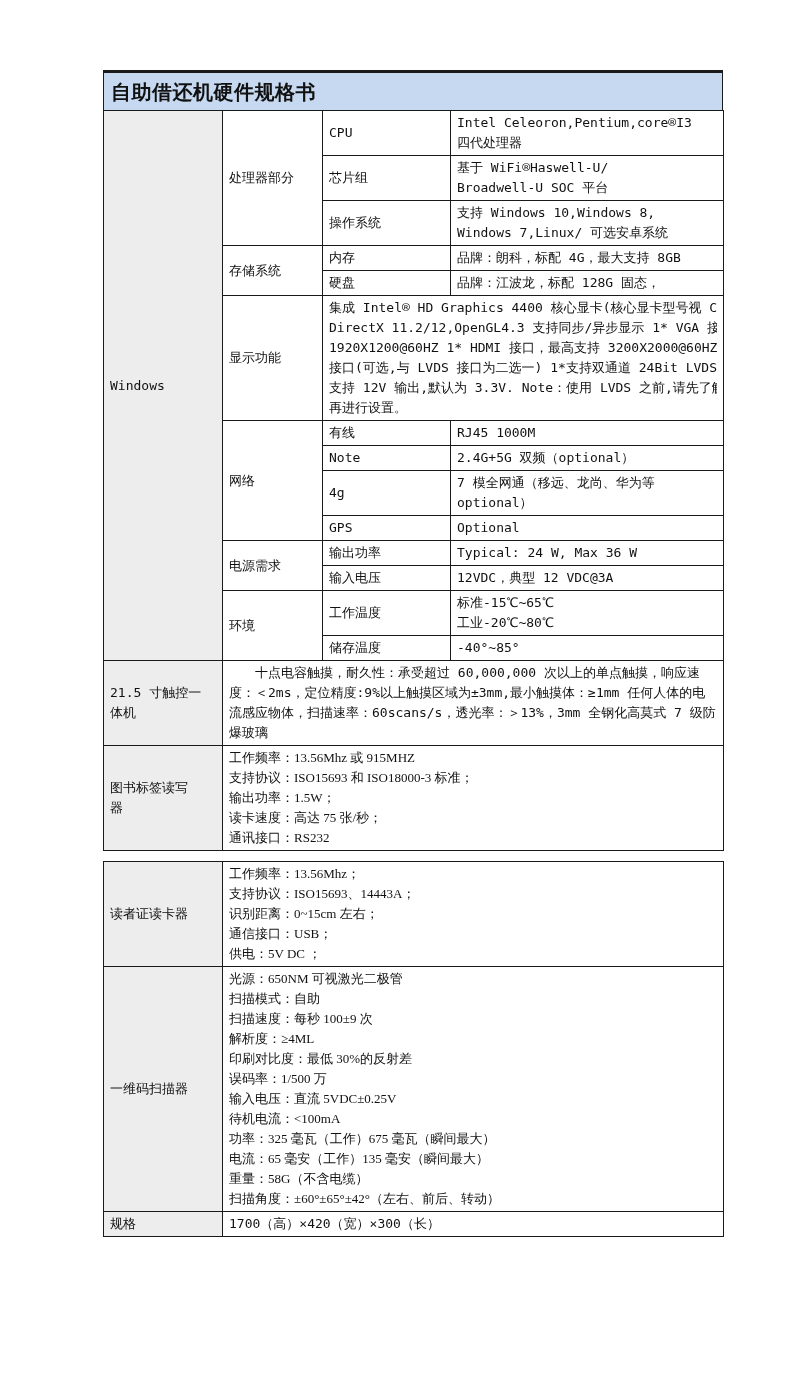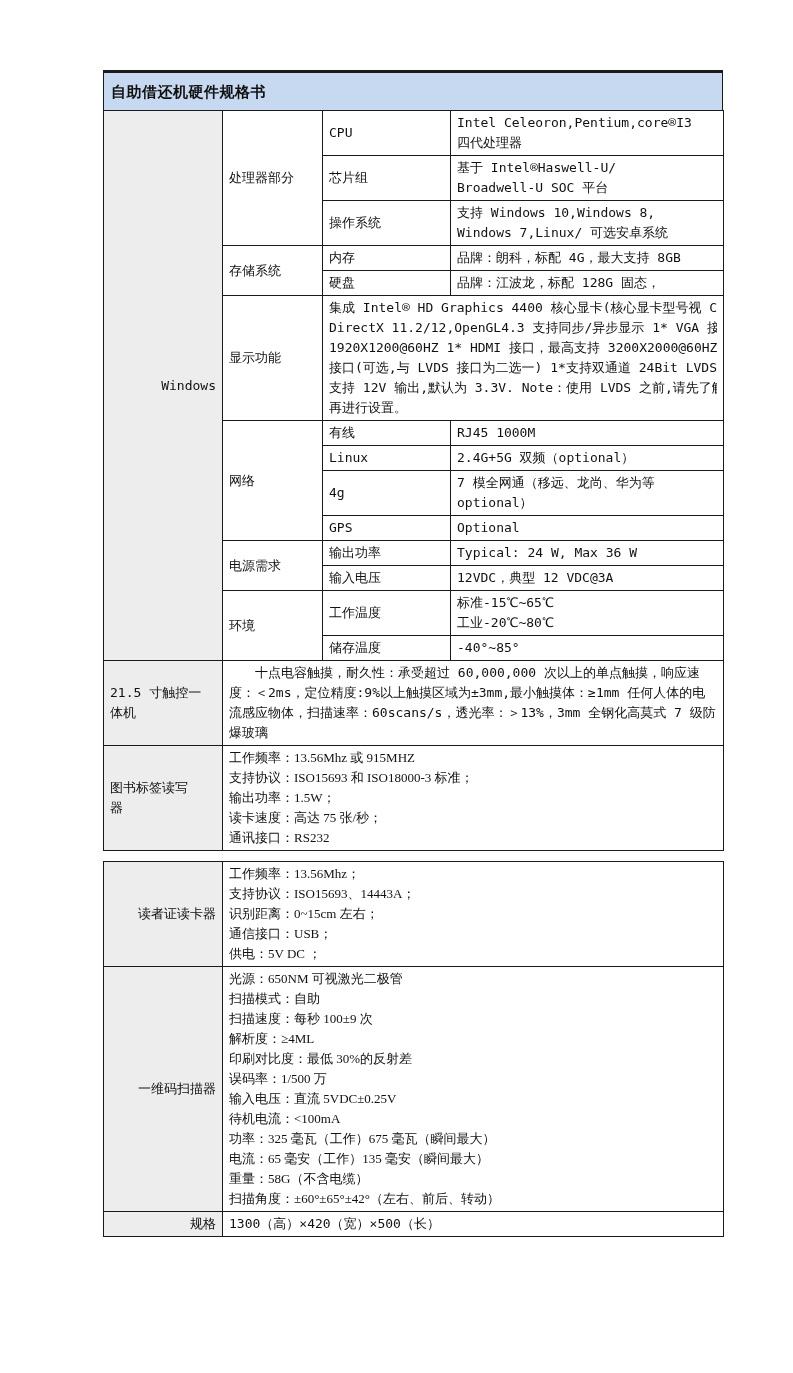--- a/index.html
+++ b/index.html
@@ -27,21 +27,21 @@
     top:70px;
     width:620px;
   }
   .title-bar{
     width:100%;
     border:1px solid var(--border_color);
     border-top:3px solid var(--border_color);
     background:var(--title_bg);
     font-family:"Liberation Sans","DejaVu Sans",sans-serif;
     font-weight:bold;
-    font-size:15px;
+    font-size:20px;
     line-height:20px;
     padding:9px 7px 8px 7px;
     letter-spacing:0.5px;
   }
   table.spec{
     width:620px;
     border-collapse:collapse;
     table-layout:fixed;
     margin-top:-1px;
   }
@@ -51,21 +51,21 @@
   td{
     border:1px solid var(--border_color);
     font-size:13px;
     line-height:20px;
     padding:2px 6px;
     vertical-align:middle;
     word-break:break-all;
     overflow:hidden;
   }
   .gray{background:var(--label_bg);}
-  .center{text-align:right;}
+  .center{text-align:left;}
   .pre{white-space:pre-line;}
   .cliplines .line{
     white-space:pre;
     overflow:hidden;
     max-width:100%;
   }
   .list .line{display:block;font-family:Liberation Serif, serif;}
   .para{text-indent:2em;}
   col.c1{width:119px;}
   col.c2{width:100px;}
@@ -91,21 +91,21 @@
       <tbody>
         <tr>
           <td rowspan="14" class="gray center">Windows</td>
           <td rowspan="3">处理器部分</td>
           <td>CPU</td>
           <td class="pre">Intel Celeoron,Pentium,core®I3
 四代处理器</td>
         </tr>
         <tr>
           <td>芯片组</td>
-          <td class="pre">基于 Intel®Haswell-U/
+          <td class="pre">基于 WiFi®Haswell-U/
 Broadwell-U SOC 平台</td>
         </tr>
         <tr>
           <td>操作系统</td>
           <td class="pre">支持 Windows 10,Windows 8,
 Windows 7,Linux/ 可选安卓系统</td>
         </tr>
         <tr>
           <td rowspan="2">存储系统</td>
           <td>内存</td>
@@ -125,21 +125,21 @@
               <div class="line">支持 12V 输出,默认为 3.3V. Note：使用 LVDS 之前,请先了解其</div>
               <div class="line">再进行设置。</div>
             </td>
         </tr>
         <tr>
           <td rowspan="4">网络</td>
           <td>有线</td>
           <td>RJ45 1000M</td>
         </tr>
         <tr>
-          <td>Linux</td>
+          <td>Note</td>
           <td>2.4G+5G 双频（optional）</td>
         </tr>
         <tr>
           <td>4g</td>
           <td class="pre">7 模全网通（移远、龙尚、华为等
 optional）</td>
         </tr>
         <tr>
           <td>GPS</td>
           <td>Optional</td>
@@ -212,19 +212,19 @@
               <div class="line">输入电压：直流 5VDC±0.25V</div>
               <div class="line">待机电流：&lt;100mA</div>
               <div class="line">功率：325 毫瓦（工作）675 毫瓦（瞬间最大）</div>
               <div class="line">电流：65 毫安（工作）135 毫安（瞬间最大）</div>
               <div class="line">重量：58G（不含电缆）</div>
               <div class="line">扫描角度：±60°±65°±42°（左右、前后、转动）</div>
             </td>
         </tr>
         <tr>
           <td class="gray center">规格</td>
-          <td>1300（高）×420（宽）×500（长）</td>
+          <td>1700（高）×420（宽）×300（长）</td>
         </tr>
       </tbody>
     </table>
 
   </div>
 </div>
 
 </body></html>

